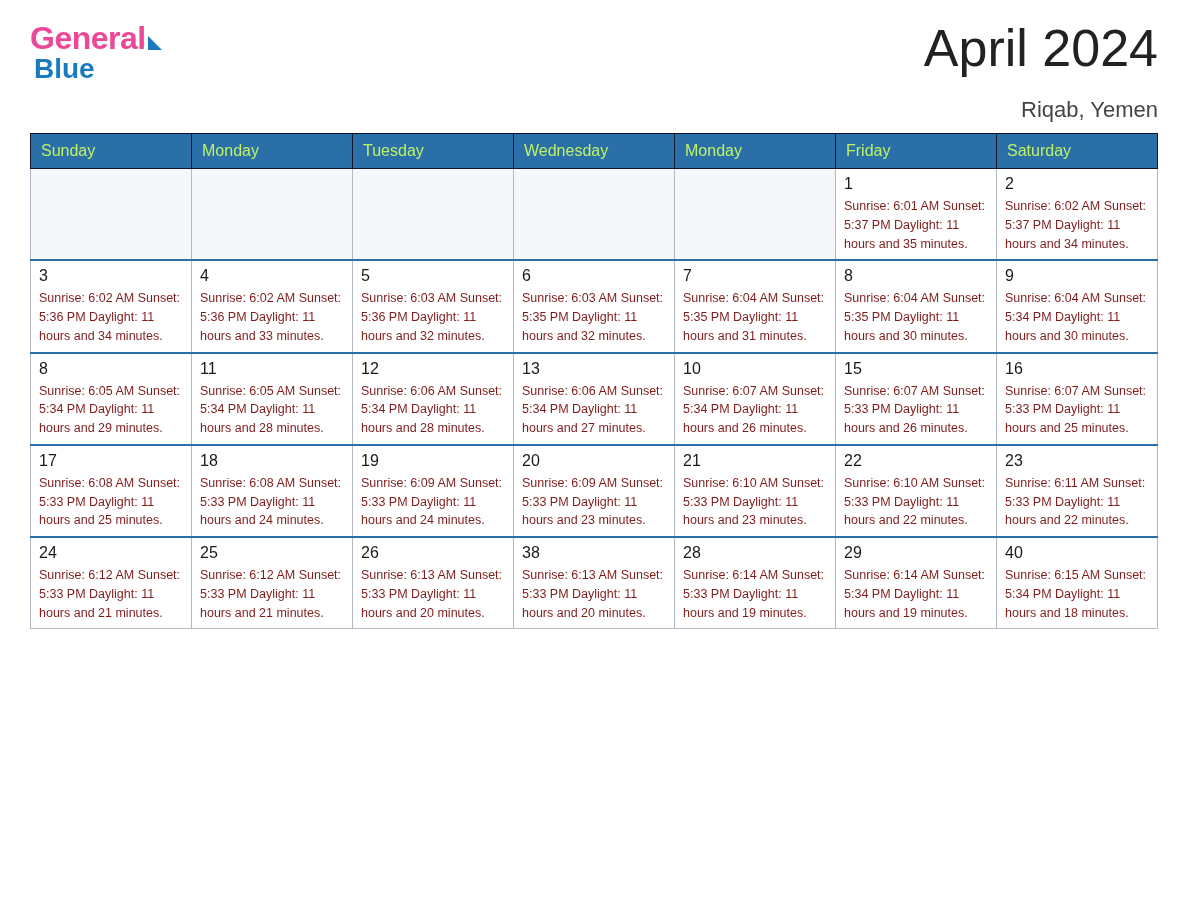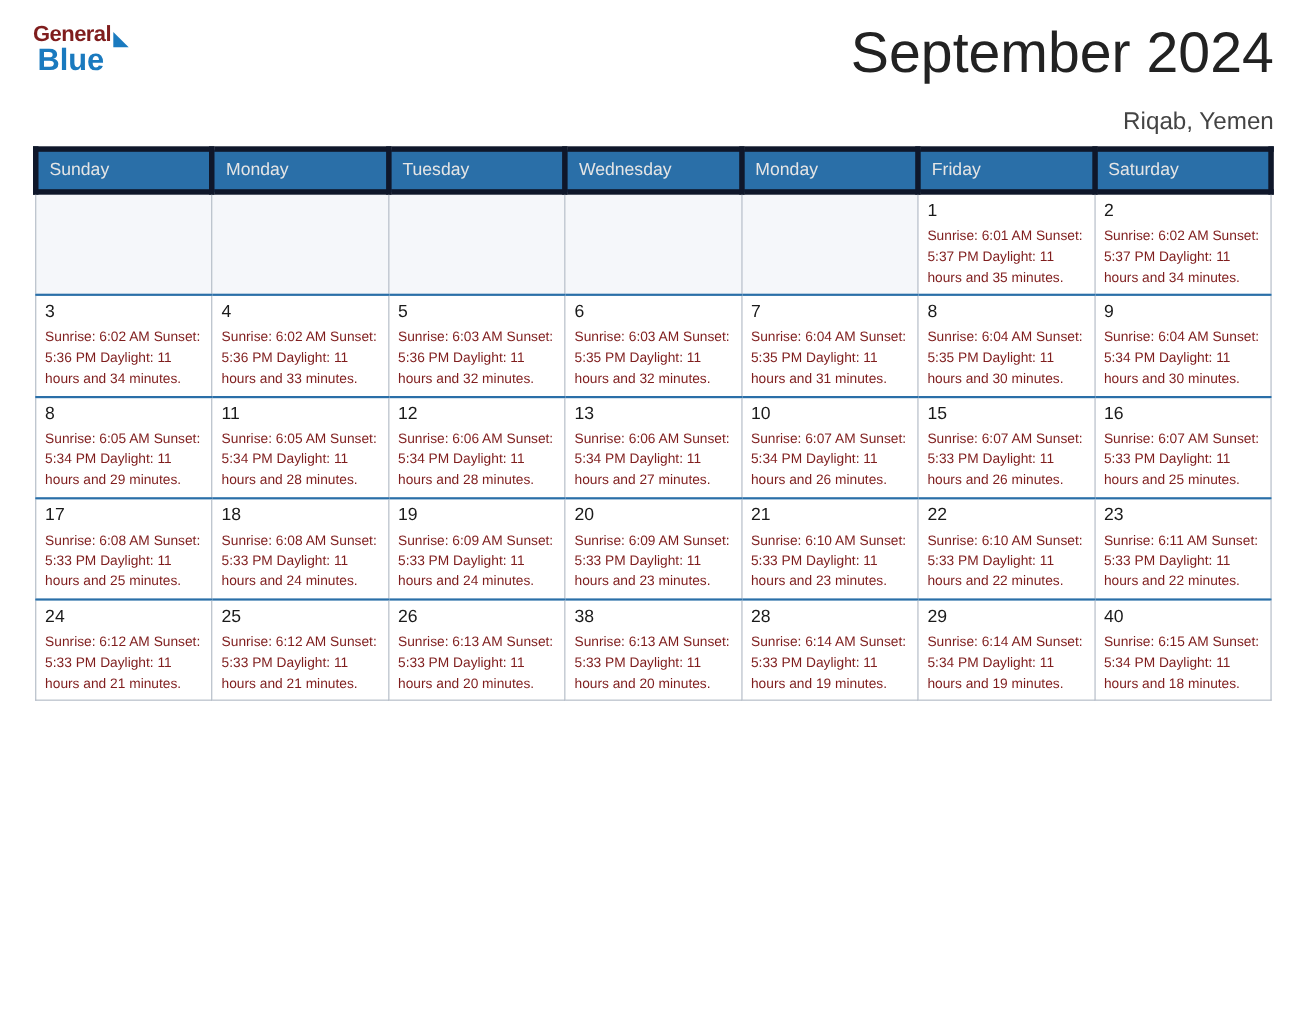--- a/index.html
+++ b/index.html
@@ -19,23 +19,23 @@
     .logo {
       display: flex;
       flex-direction: column;
       align-items: flex-start;
     }
     .logo-top {
       display: flex;
       align-items: center;
     }
     .logo-general {
-      font-size: 20px;
+      font-size: 32px;
       font-weight: bold;
-      color: #7f1d1d;
+      color: #ec4899;
       letter-spacing: -0.5px;
     }
     .logo-arrow {
       width: 0;
       height: 0;
       border-left: 14px solid #1a7abf;
       border-top: 14px solid transparent;
       border-bottom: 0px solid transparent;
       margin-left: 2px;
       margin-top: 8px;
@@ -61,26 +61,26 @@
       color: #444;
       margin-top: 20px;
     }
     .calendar {
       width: 100%;
       border-collapse: collapse;
       margin-top: 8px;
     }
     .calendar th {
       background-color: #2a6fa8;
-      color: #e5e5e5;
+      color: #bef264;
       font-size: 16px;
       font-weight: normal;
       padding: 8px 10px;
       text-align: left;
-      border: 5px solid #0f172a;
+      border: 1px solid #0f172a;
     }
     .calendar td {
       width: 14.28%;
       vertical-align: top;
       padding: 6px 8px;
       border: 1px solid #b0b8c4;
       font-size: 13px;
       color: #333;
       min-height: 100px;
       background: #fff;
@@ -109,21 +109,21 @@
 
 <div class="header">
   <div class="logo">
     <div class="logo-top">
       <span class="logo-general">General</span>
       <div class="logo-arrow"></div>
     </div>
     <span class="logo-blue">Blue</span>
   </div>
   <div class="title-block">
-    <div class="cal-title">September 2024</div>
+    <div class="cal-title">April 2024</div>
     <div class="cal-subtitle">Riqab, Yemen</div>
   </div>
 </div>
 
 <table class="calendar">
   <thead>
     <tr>
     <th>Sunday</th>
         <th>Monday</th>
         <th>Tuesday</th>

